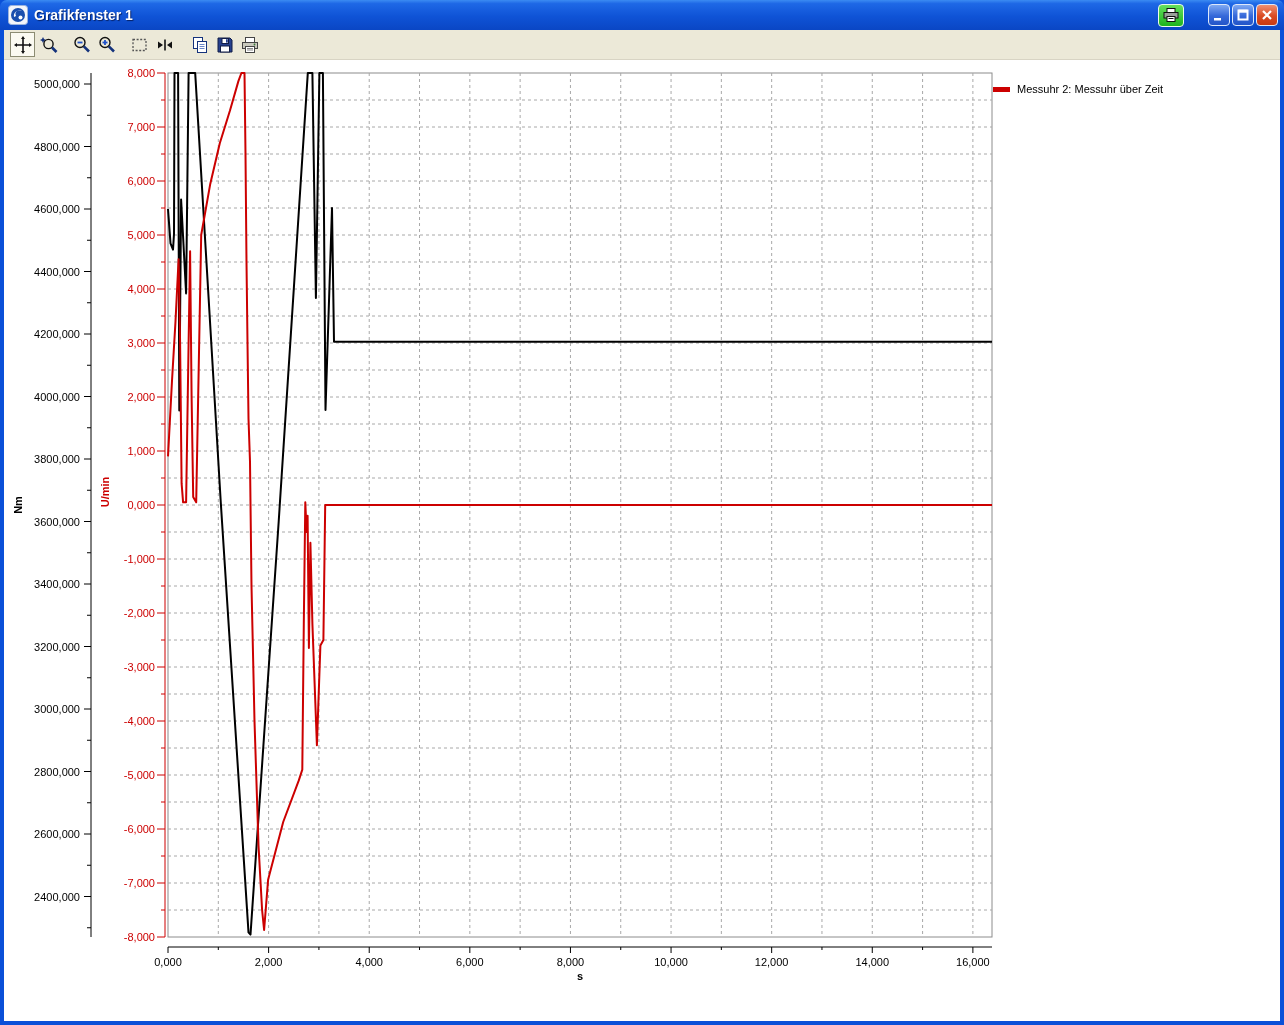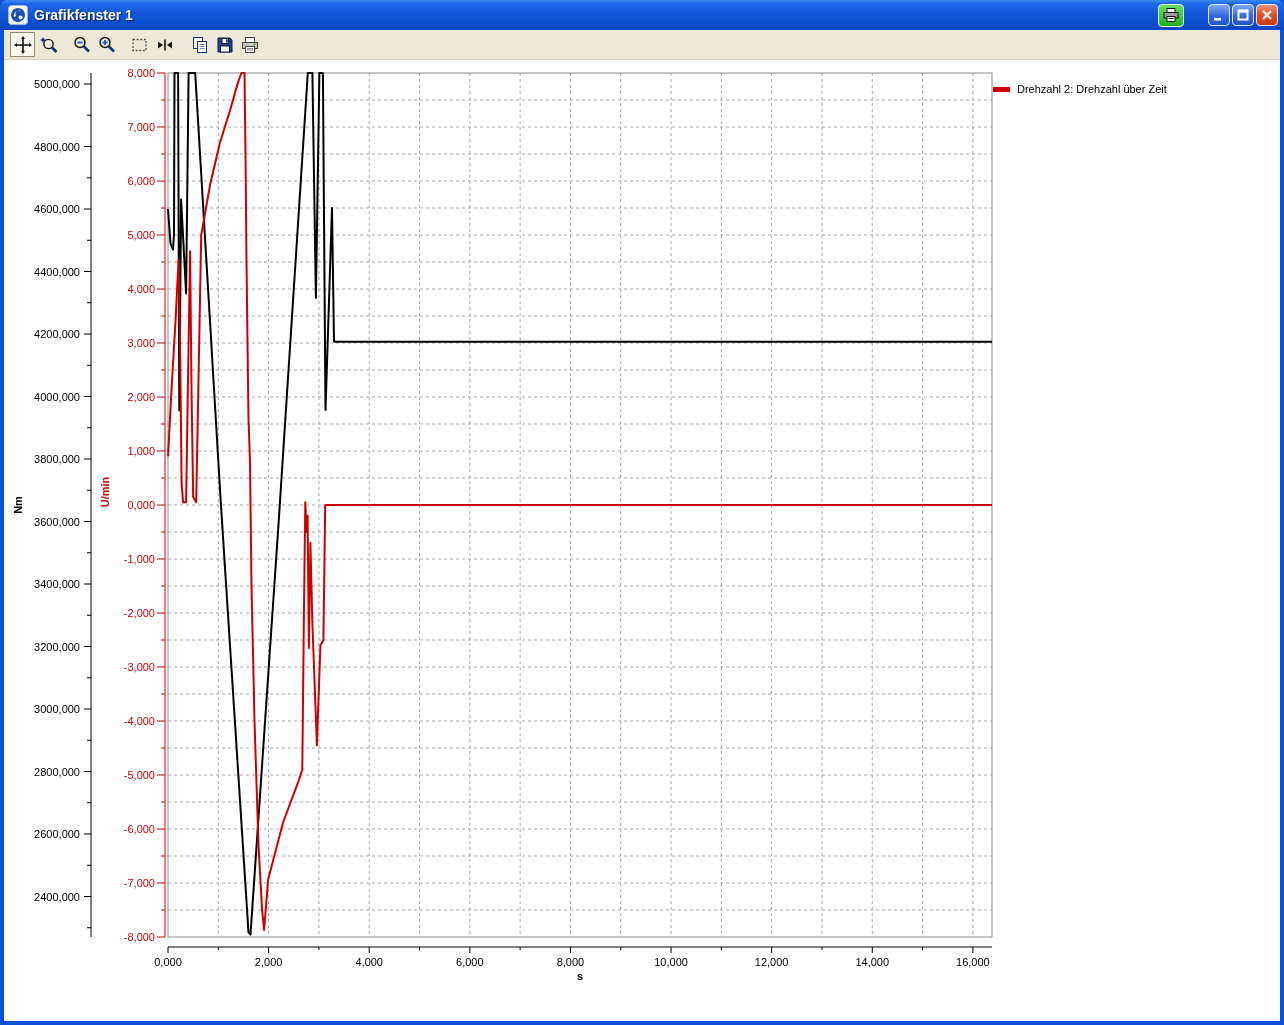--- a/index.html
+++ b/index.html
@@ -358,17 +358,17 @@
           <line x1="817.968253968254" y1="887" x2="817.968253968254" y2="890" stroke="#000000"></line>
           <line x1="918.5787545787547" y1="887" x2="918.5787545787547" y2="890" stroke="#000000"></line>
           <text x="576" y="920" text-anchor="middle" font-weight="bold" font-size="12px" fill="#000000">s</text>
         </g>
         <polyline points="164.0,149.0 166.5,183.4 169.0,189.6 170.0,174.0 170.5,13.1 174.1,13.1 175.3,350.6 177.1,139.6 179.6,186.5 182.1,233.4 184.6,13.1 191.2,13.1 216.8,442.8 244.5,872.4 246.5,874.6 274.7,461.5 303.8,13.1 308.4,13.1 311.9,238.1 315.4,13.1 318.9,13.1 321.5,349.9 328.0,148.1 330.0,281.8 988.0,281.8" fill="none" stroke="#000000" stroke-width="2" stroke-linejoin="round" stroke-linecap="butt"></polyline>
         <polyline points="164.0,396.4 168.0,320.8 171.5,261.4 174.6,199.3 176.1,283.0 177.6,423.4 179.1,442.3 182.1,442.3 184.6,283.0 186.1,191.2 187.6,337.0 189.2,436.9 192.2,442.3 197.2,175.0 206.3,123.7 215.8,83.2 225.9,50.8 234.4,21.1 237.4,13.0 240.5,13.0 241.5,94.0 242.5,202.0 243.5,283.0 244.5,358.6 246.0,401.8 247.5,526.0 250.5,661.0 254.5,785.2 258.1,850.0 260.1,870.0 264.1,819.8 279.2,762.0 294.8,720.4 298.3,709.6 299.8,563.8 301.3,442.3 302.6,472.0 303.6,455.8 304.9,588.1 306.4,482.8 308.4,563.8 312.9,685.3 316.4,585.4 319.4,580.0 321.2,445.0 988.0,445.0" fill="none" stroke="#cc0000" stroke-width="2" stroke-linejoin="round" stroke-linecap="butt"></polyline>
       </svg>
     <div class="legend">
       <div class="legend-row">
         <span class="swatch" style="background: rgb(204, 0, 0);"></span>
-        <span>Drehzahl 2: Drehzahl über Zeit</span>
+        <span>Messuhr 2: Messuhr über Zeit</span>
       </div>
     </div>
   </div>
 </div>
 
 </body></html>

